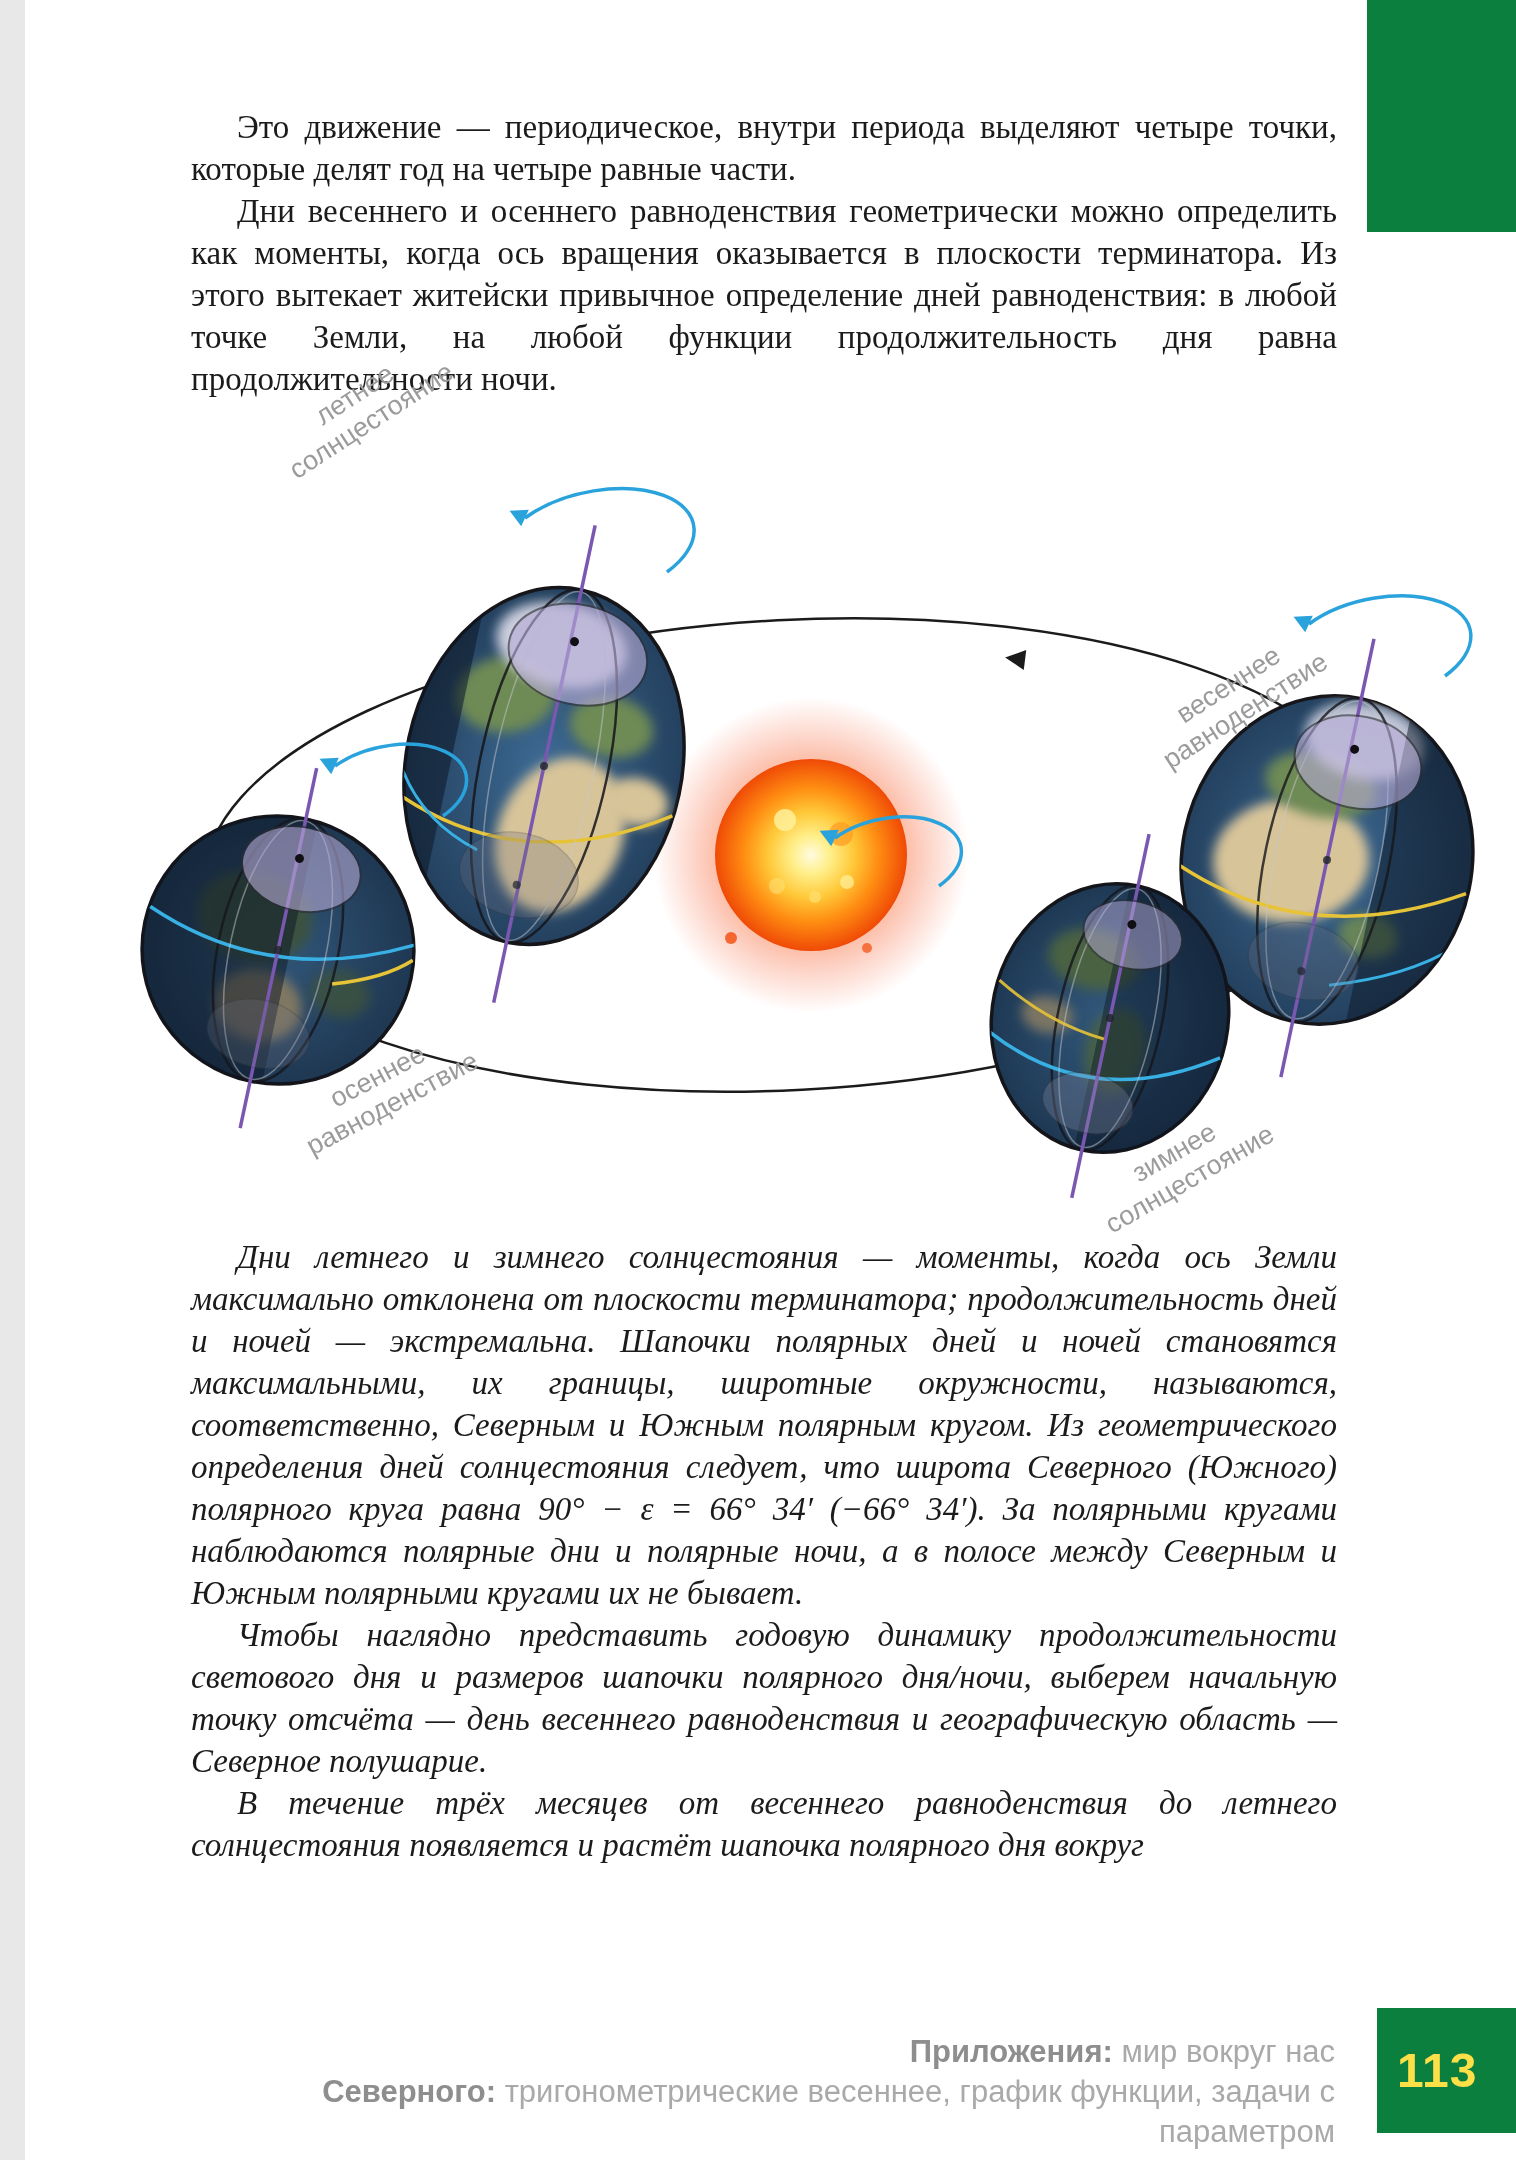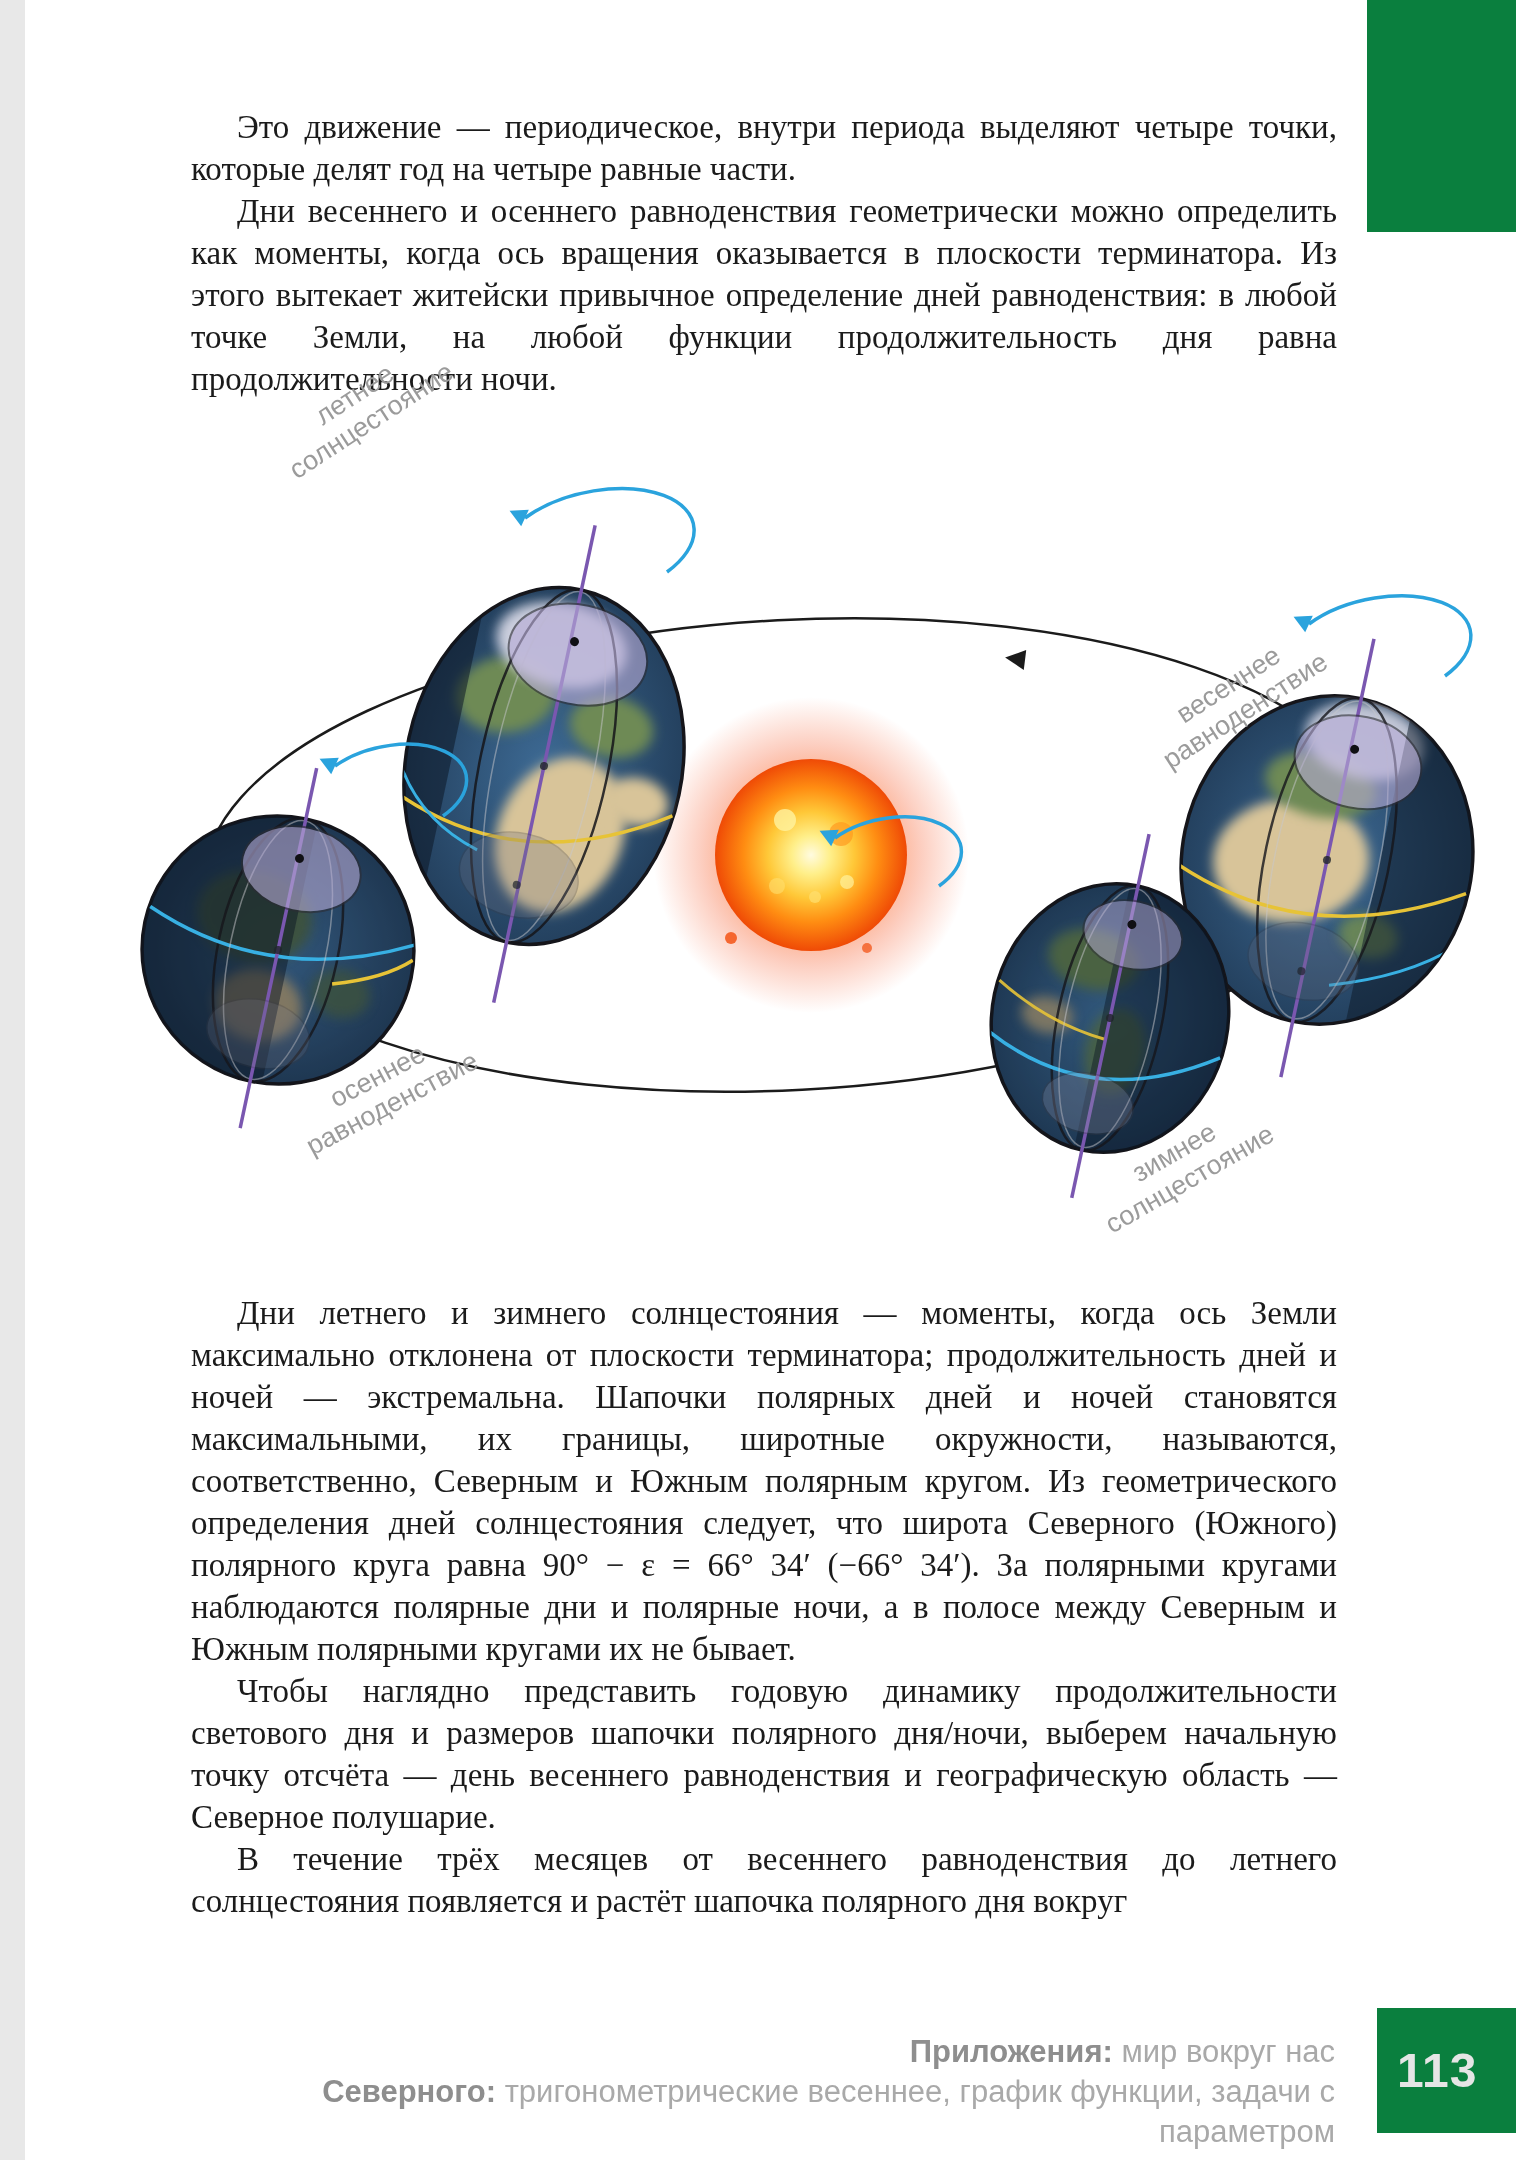--- a/index.html
+++ b/index.html
@@ -3,25 +3,25 @@
 <meta charset="utf-8">
 <style>
   html,body{margin:0;padding:0;background:#e8e8e8;}
   .page{position:relative;width:1516px;height:2160px;background:#ffffff;overflow:hidden;
         font-family:"Liberation Serif","DejaVu Serif",serif;margin-left:25px;}
   
   .green-top{position:absolute;top:0;right:0;width:174px;height:232px;background:#0a7f3e;}
   .green-pagebox{position:absolute;top:2008px;right:0;width:164px;height:125px;background:#0a7f3e;
         display:flex;align-items:center;}
   .green-pagebox .num{font-family:"Liberation Sans","DejaVu Sans",sans-serif;font-weight:bold;
-        font-size:48px;color:#e5e5e5;padding-left:20px;letter-spacing:1px;}
+        font-size:48px;color:#fde047;padding-left:20px;letter-spacing:1px;}
   
   .text-col{position:absolute;left:166px;width:1146px;}
   .col1{top:106px;}
-  .col2{top:1292px;}
+  .col2{top:1236px;font-style:italic;}
   .text-col p{margin:0;text-indent:46px;font-size:33px;line-height:42px;text-align:justify;
         color:#1b1b1b;hyphens:auto;}
   
   .diagram{position:absolute;left:0;top:440px;width:1516px;height:800px;}
   .diagram svg{display:block;}
   .dlabel{position:absolute;transform:translate(-50%,-50%) rotate(-33deg);
         font-family:"Liberation Sans","DejaVu Sans",sans-serif;font-size:27px;line-height:31px;
         color:#9b9b9b;text-align:center;white-space:nowrap;}
   .dlabel span{display:block;}
   

